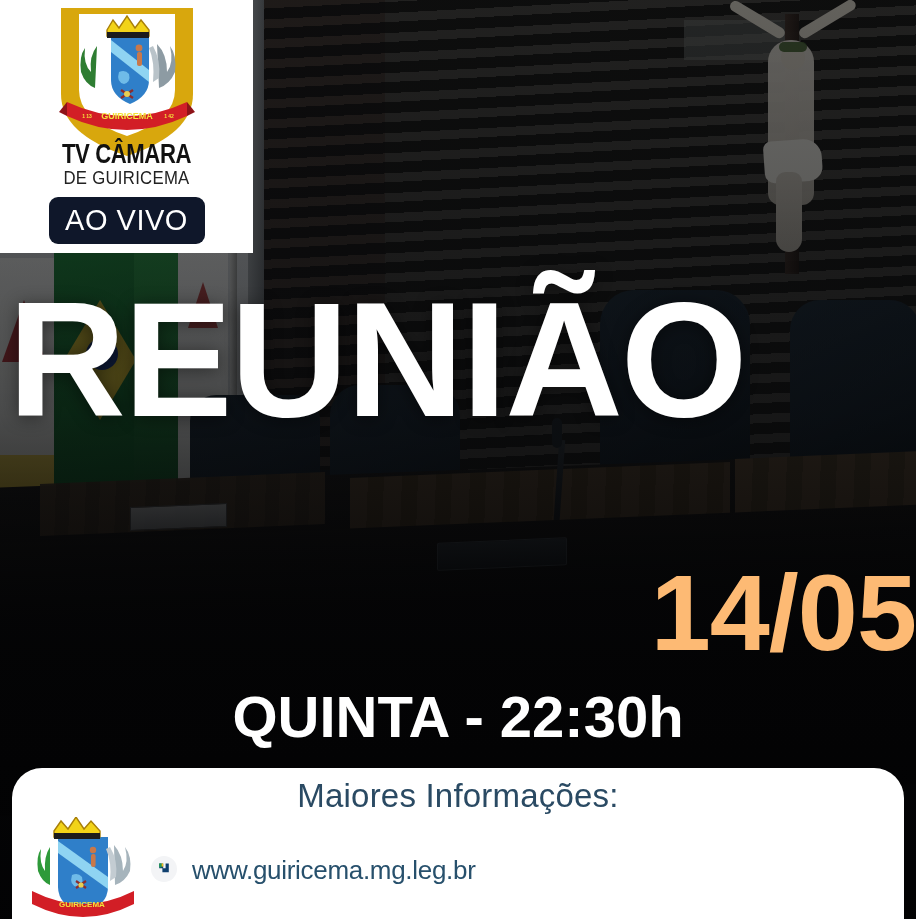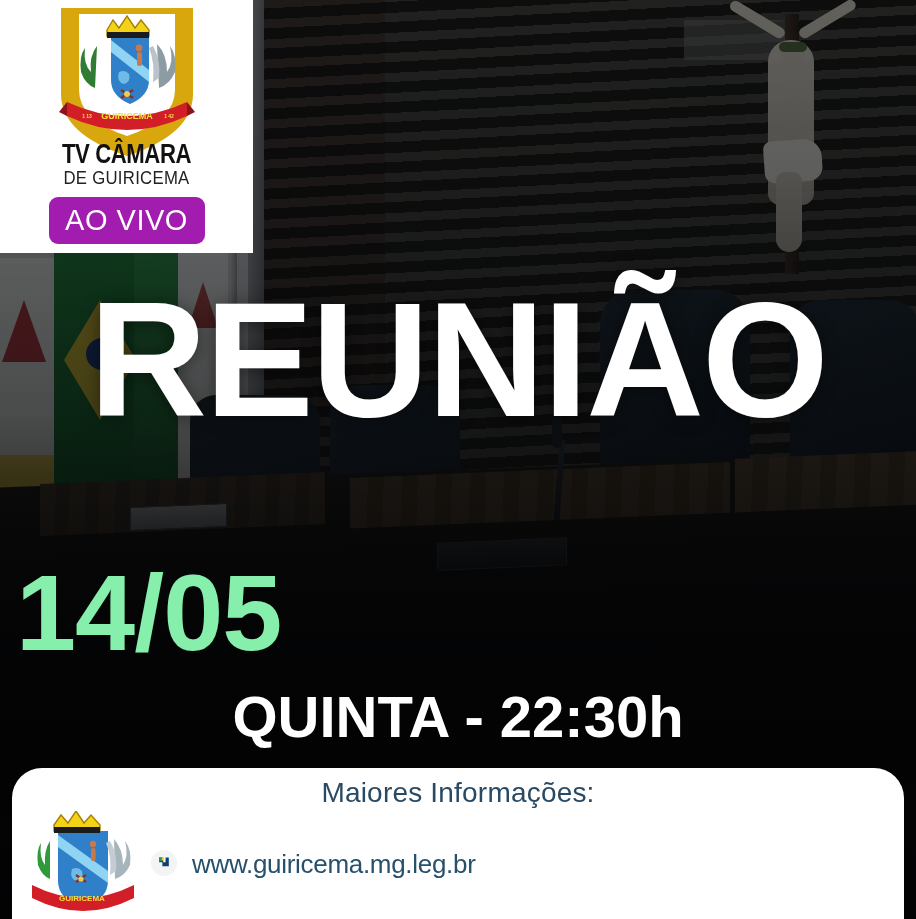--- a/index.html
+++ b/index.html
@@ -324,36 +324,36 @@
     transform: scaleX(0.93);
     z-index: 3;
   }
   .ao-vivo {
     position: absolute;
     left: 50%;
     transform: translateX(-50%);
     top: 197px;
     width: 156px;
     height: 47px;
-    background: #a21caf;
+    background: #0f172a;
     border-radius: 9px;
     color: #fff;
     font-size: 29px;
     line-height: 47px;
     text-align: center;
     letter-spacing: 0.5px;
     z-index: 3;
   }
 
   
   .headline {
     position: absolute;
     left: 0; right: 0;
     top: 288px;
-    text-align: center;
+    text-align: left;
     z-index: 5;
   }
   .title-main {
     font-size: 163px;
     line-height: 0.88;
     font-weight: bold;
     color: #ffffff;
     letter-spacing: -2px;
     margin: 0;
     padding: 0 8px;
@@ -365,24 +365,24 @@
     top: 168px;
     font-size: 38px;
     font-weight: bold;
     color: #ffffff;
     letter-spacing: 0.5px;
   }
   .date-big {
     position: absolute;
     left: 16px; right: 0;
     top: 550px;
-    text-align: left;
+    text-align: right;
     font-size: 108px;
     font-weight: bold;
-    color: #86efac;
+    color: #fdba74;
     letter-spacing: -1px;
     z-index: 5;
   }
   .date-sub {
     position: absolute;
     left: 0; right: 0;
     top: 683px;
     text-align: center;
     font-size: 58px;
     font-weight: bold;
@@ -398,21 +398,21 @@
     top: 768px;
     width: 892px;
     height: 151px;
     background: #ffffff;
     border-radius: 30px 30px 0 0;
     z-index: 7;
   }
   .info-title {
     text-align: center;
     color: #2a4a63;
-    font-size: 28px;
+    font-size: 33px;
     padding-top: 9px;
     letter-spacing: 0.2px;
   }
   .info-body {
     display: flex;
     align-items: center;
     padding-left: 18px;
     margin-top: 2px;
   }
   .info-crest {

